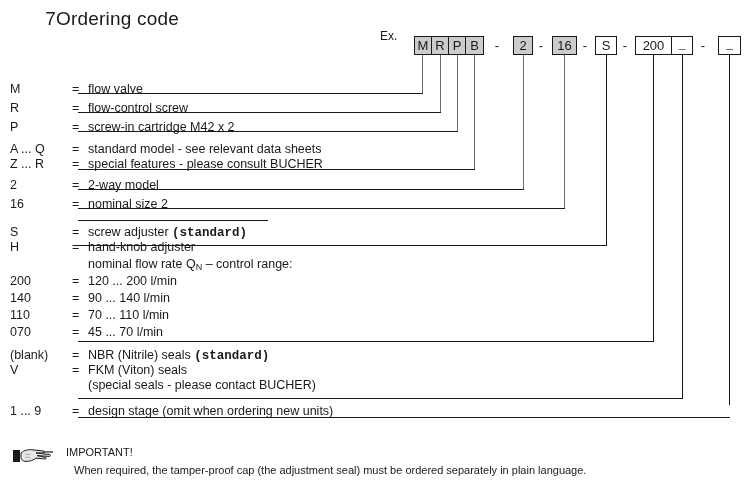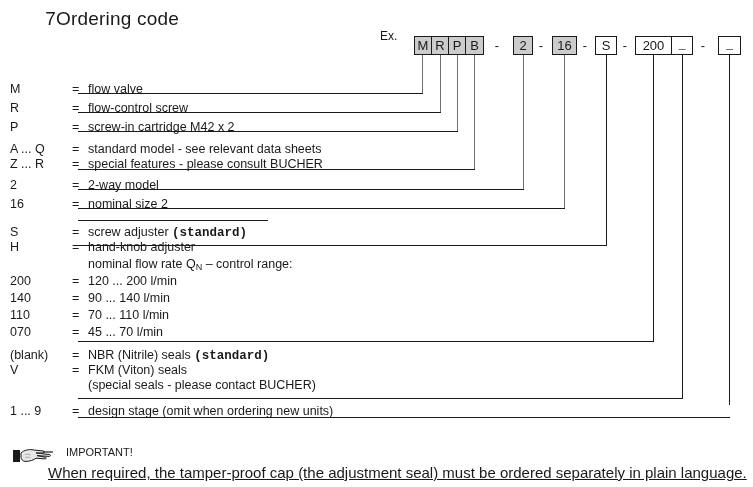--- a/index.html
+++ b/index.html
@@ -115,25 +115,24 @@
     height: 20px;
   }
   #note-title {
     position: absolute;
     left: 66px;
     top: 446px;
     font-size: 11px;
   }
   #note-text {
     position: absolute;
-    left: 48px;
+    left: 74px;
     top: 464px;
-    font-size: 15px;
+    font-size: 11px;
     white-space: nowrap;
-    text-decoration: underline;
   }
 </style>
 </head>
 <body>
 
 <div id="heading">
   <span class="num">7</span><span>Ordering code</span>
 </div>
 
 <div id="ex-label">Ex.</div>

